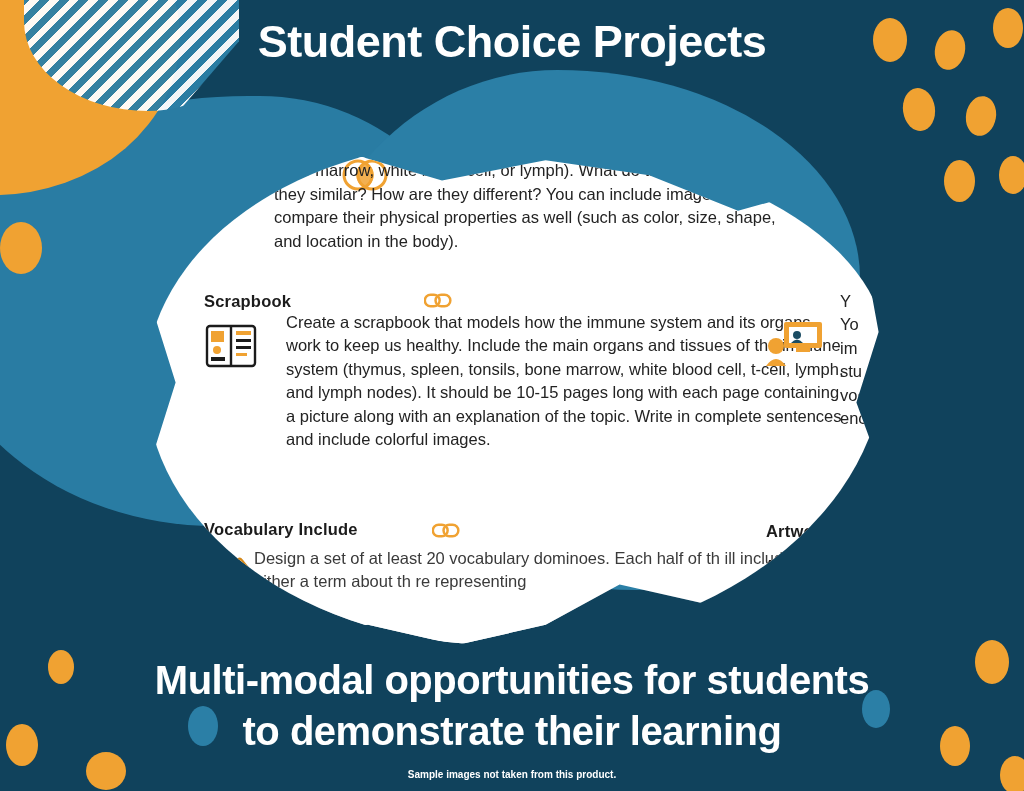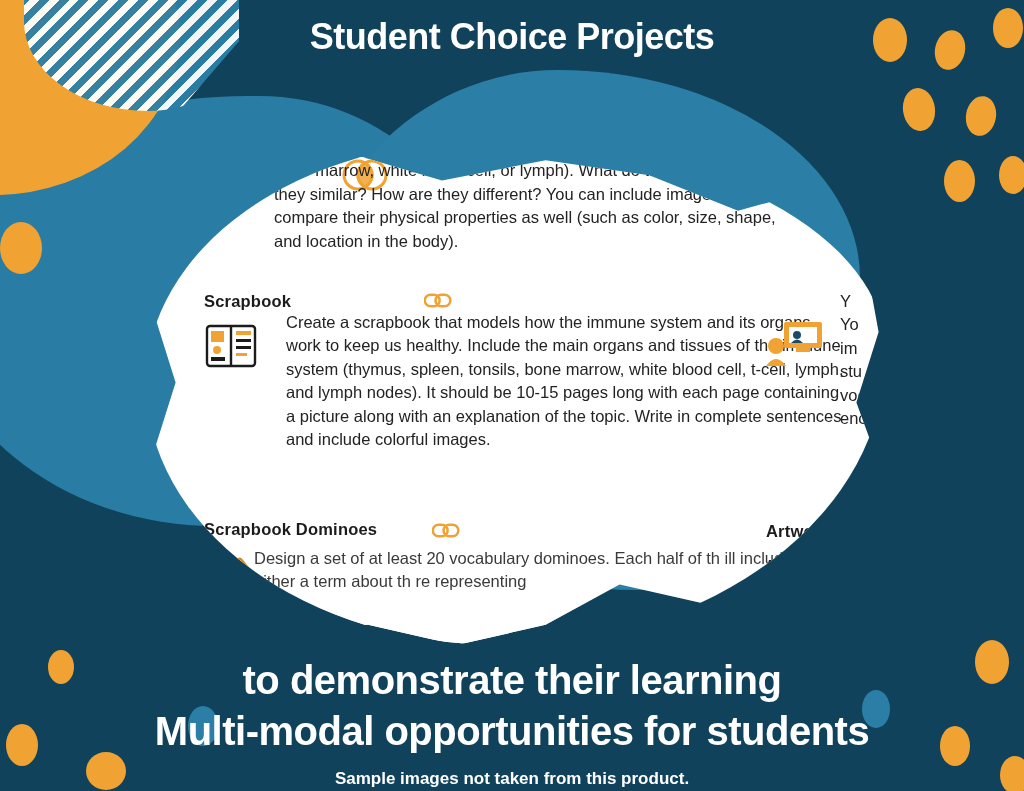--- a/index.html
+++ b/index.html
@@ -92,21 +92,21 @@
   .dot-t2 { left: 862px; top: 690px; width: 28px; height: 38px; }
 
   
   .title {
     position: absolute;
     top: 16px;
     left: 0;
     width: 1024px;
     text-align: center;
     color: #ffffff;
-    font-size: 36px;
+    font-size: 45px;
     font-weight: bold;
     letter-spacing: -0.5px;
     z-index: 6;
   }
   .subtitle {
     position: absolute;
     top: 655px;
     left: 0;
     width: 1024px;
     text-align: center;
@@ -117,21 +117,21 @@
     letter-spacing: -0.5px;
     z-index: 6;
   }
   .footnote {
     position: absolute;
     top: 769px;
     left: 0;
     width: 1024px;
     text-align: center;
     color: #ffffff;
-    font-size: 17px;
+    font-size: 10px;
     font-weight: bold;
     z-index: 6;
   }
 
   
   .page-blob {
     position: absolute;
     left: 146px;
     top: 140px;
     width: 740px;
@@ -305,21 +305,21 @@
           </g>
         </svg>
       </div>
       <div class="ico ico-vocab-link">
         <svg class="link-ico" viewBox="0 0 34 18">
           <rect x="1" y="2" width="18" height="14" rx="7" fill="none" stroke="#f0a232" stroke-width="3"></rect>
           <rect x="14" y="2" width="18" height="14" rx="7" fill="none" stroke="#f0a232" stroke-width="3"></rect>
         </svg>
       </div>
       <div class="entry entry-vocab">
-        <div class="entry-title">Scrapbook Dominoes</div>
+        <div class="entry-title">Vocabulary Include</div>
         <div class="entry-body faded">Design a set of at least 20 vocabulary dominoes. Each half of th        ill include either a term about th                              re representing</div>
       </div>
 
       <div class="ico ico-host">
         <svg width="58" height="48" viewBox="0 0 58 48">
           <rect x="18" y="2" width="38" height="26" rx="2" fill="#f0a232"></rect>
           <rect x="23" y="7" width="28" height="16" fill="#ffffff"></rect>
           <circle cx="31" cy="15" r="4" fill="#1b4c63"></circle>
           <path d="M25 23 q6 -7 12 0 z" fill="#1b4c63"></path>
           <rect x="30" y="28" width="14" height="4" fill="#f0a232"></rect>
@@ -341,18 +341,18 @@
       <div class="entry entry-art">
         <div class="entry-title">Artwork</div>
       </div>
 
       <div class="top-cut"></div>
       <div class="blur-bottom"></div>
     </div>
   </div>
 
   <div class="subtitle">
+    <div>Multi-modal opportunities for students</div>
     <div>to demonstrate their learning</div>
-    <div>Multi-modal opportunities for students</div>
   </div>
   <div class="footnote">Sample images not taken from this product.</div>
 
 </div>
 
 </body></html>

